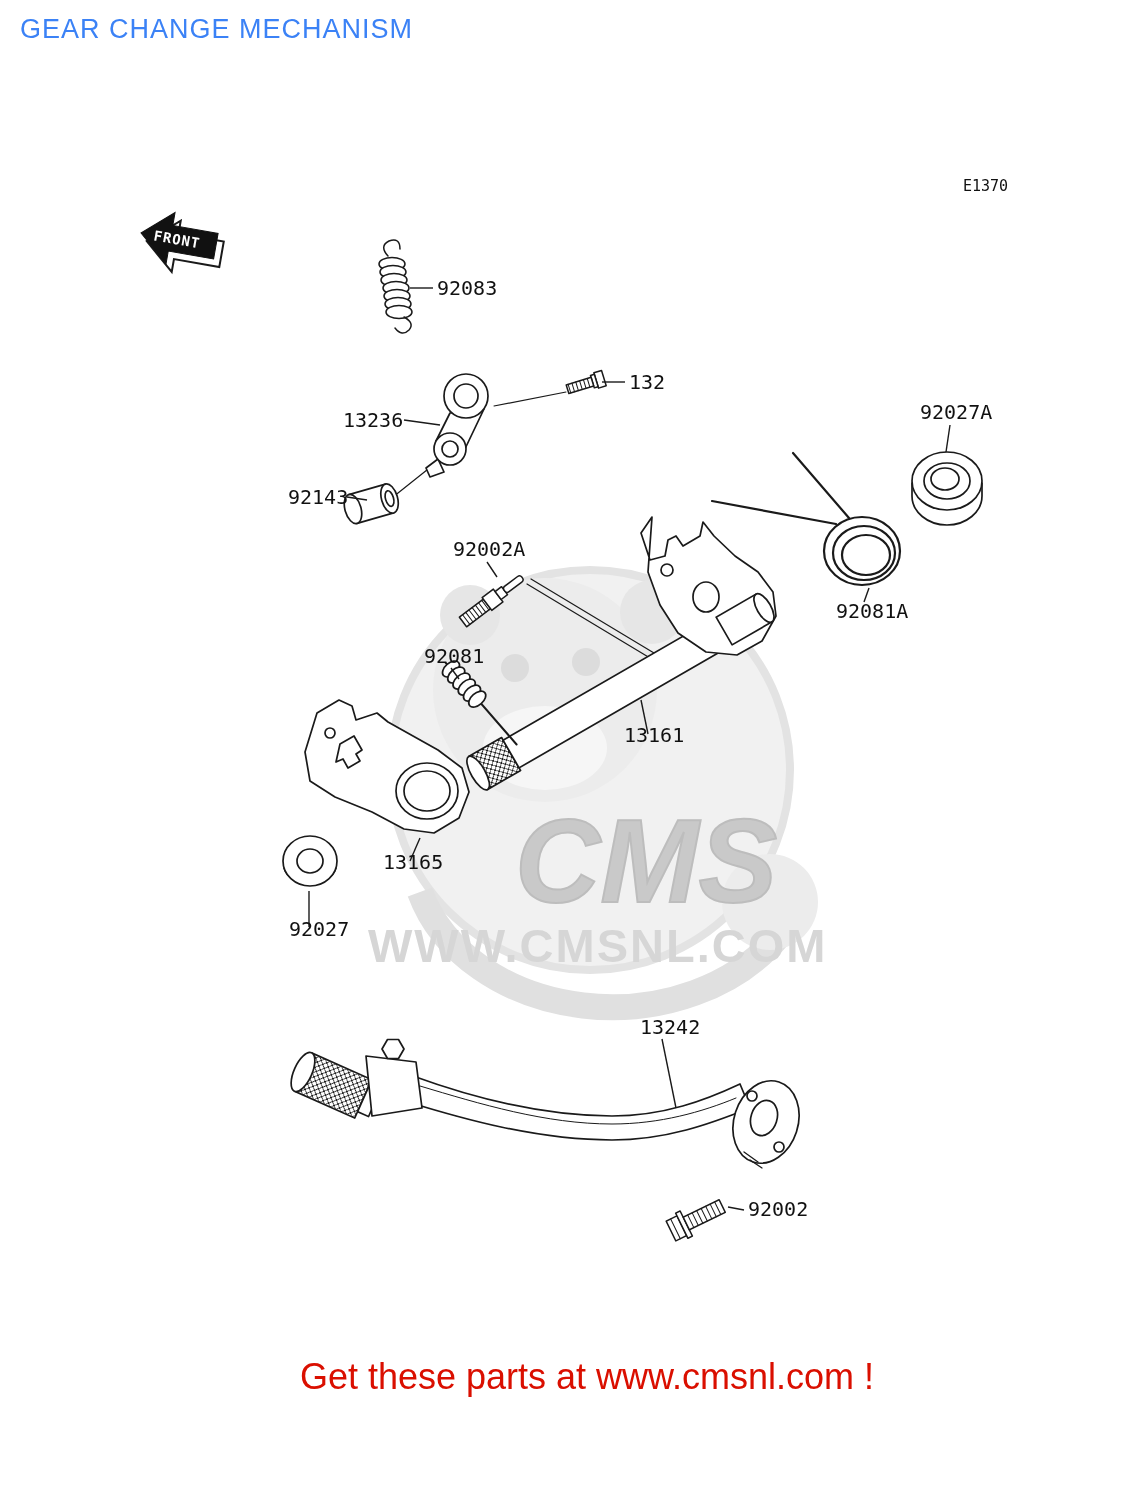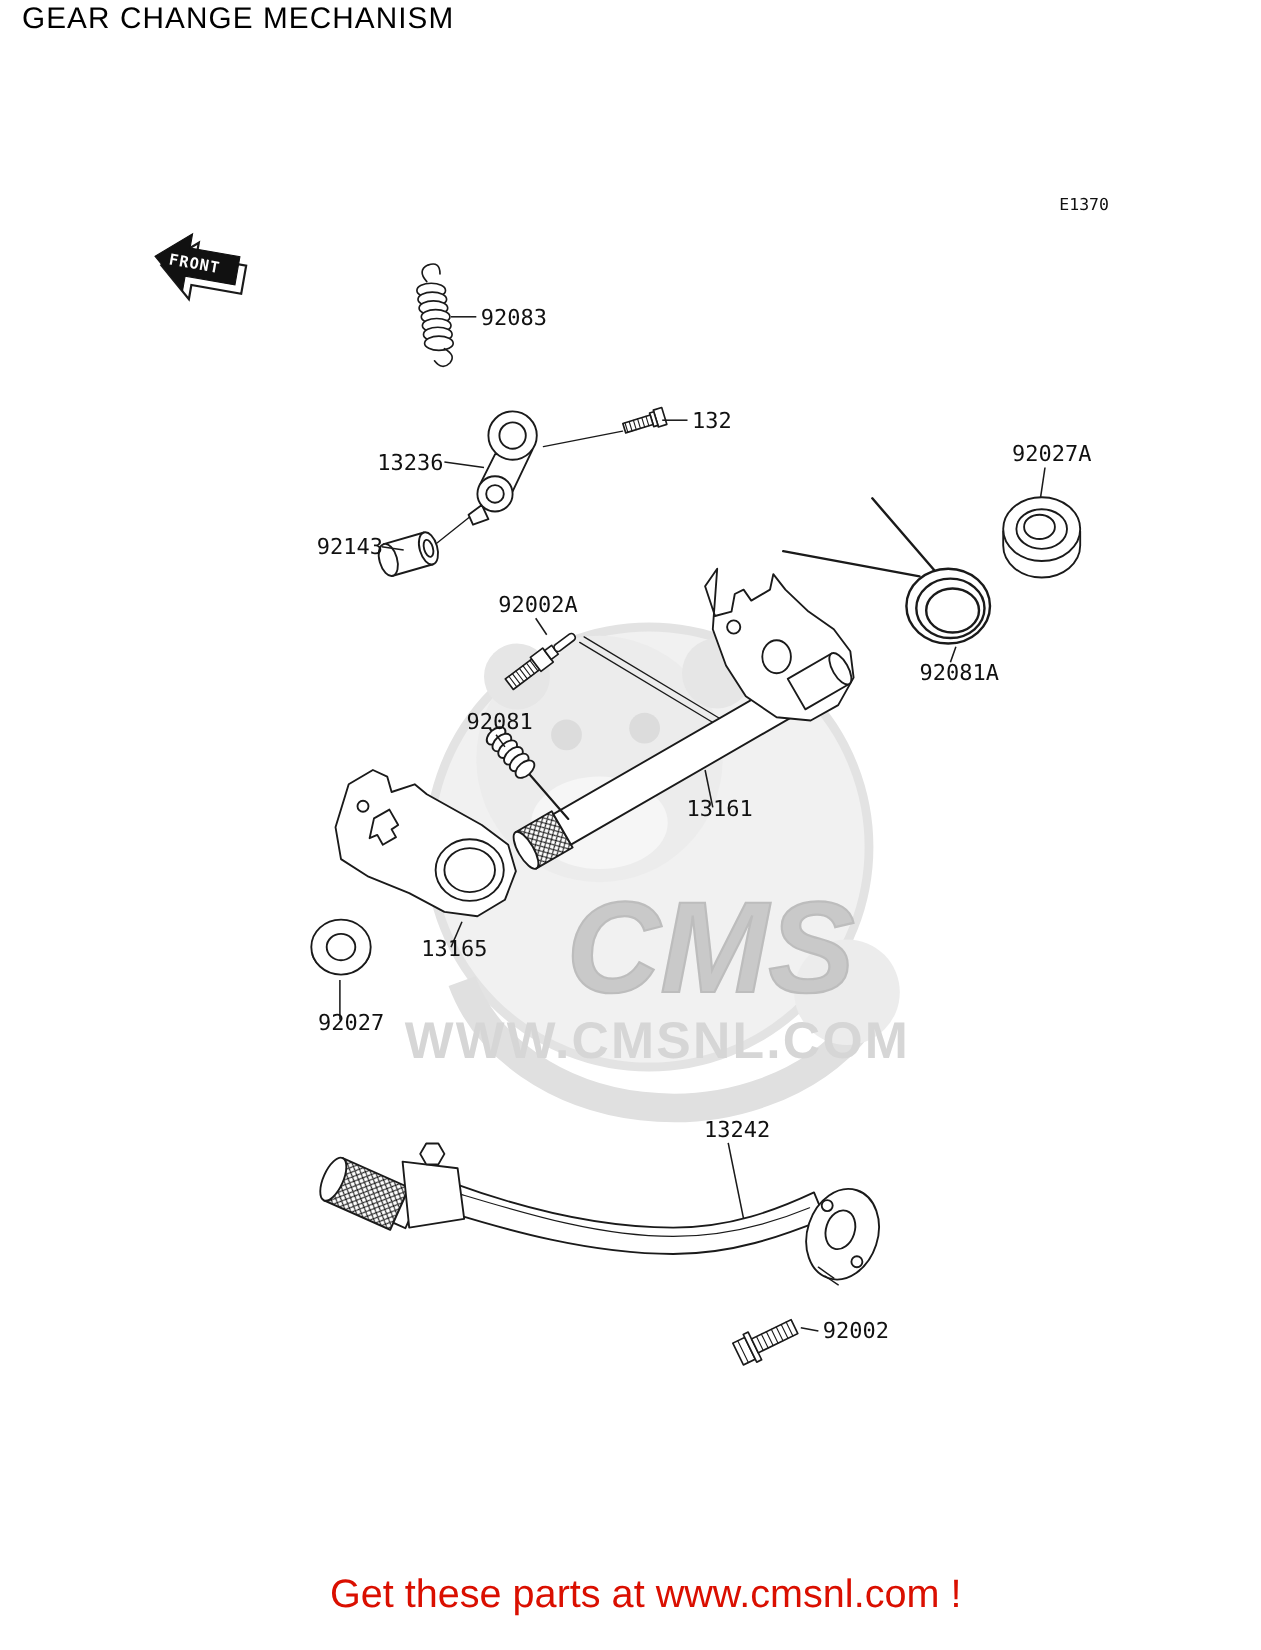--- a/index.html
+++ b/index.html
@@ -1,19 +1,19 @@
 <!DOCTYPE html>
 <html><head>
 <meta charset="utf-8">
 <style>
   html,body{margin:0;padding:0;background:#ffffff;}
   body{width:1146px;height:1500px;position:relative;font-family:"Liberation Sans",sans-serif;overflow:hidden;}
   #stage{position:absolute;left:0;top:0;width:1146px;height:1500px;background:#fff;}
-  #page-title{position:absolute;left:20px;top:1px;font-size:27px;color:#000000;letter-spacing:1px;white-space:nowrap;}
-  #footer-banner{position:absolute;left:0;right:0;top:1428px;text-align:center;margin-left:28px;}
+  #page-title{position:absolute;left:20px;top:14px;font-size:27px;color:#3b82f6;letter-spacing:1px;white-space:nowrap;}
+  #footer-banner{position:absolute;left:0;right:0;top:1356px;text-align:center;margin-left:28px;}
   #footer-banner span{font-size:36px;color:#da0f00;font-family:"Liberation Sans",sans-serif;}
   svg{position:absolute;left:0;top:0;}
   text{user-select:none;}
 </style>
 </head>
 <body>
 
 <div id="stage">
 
   <div id="page-title">GEAR CHANGE MECHANISM</div>

